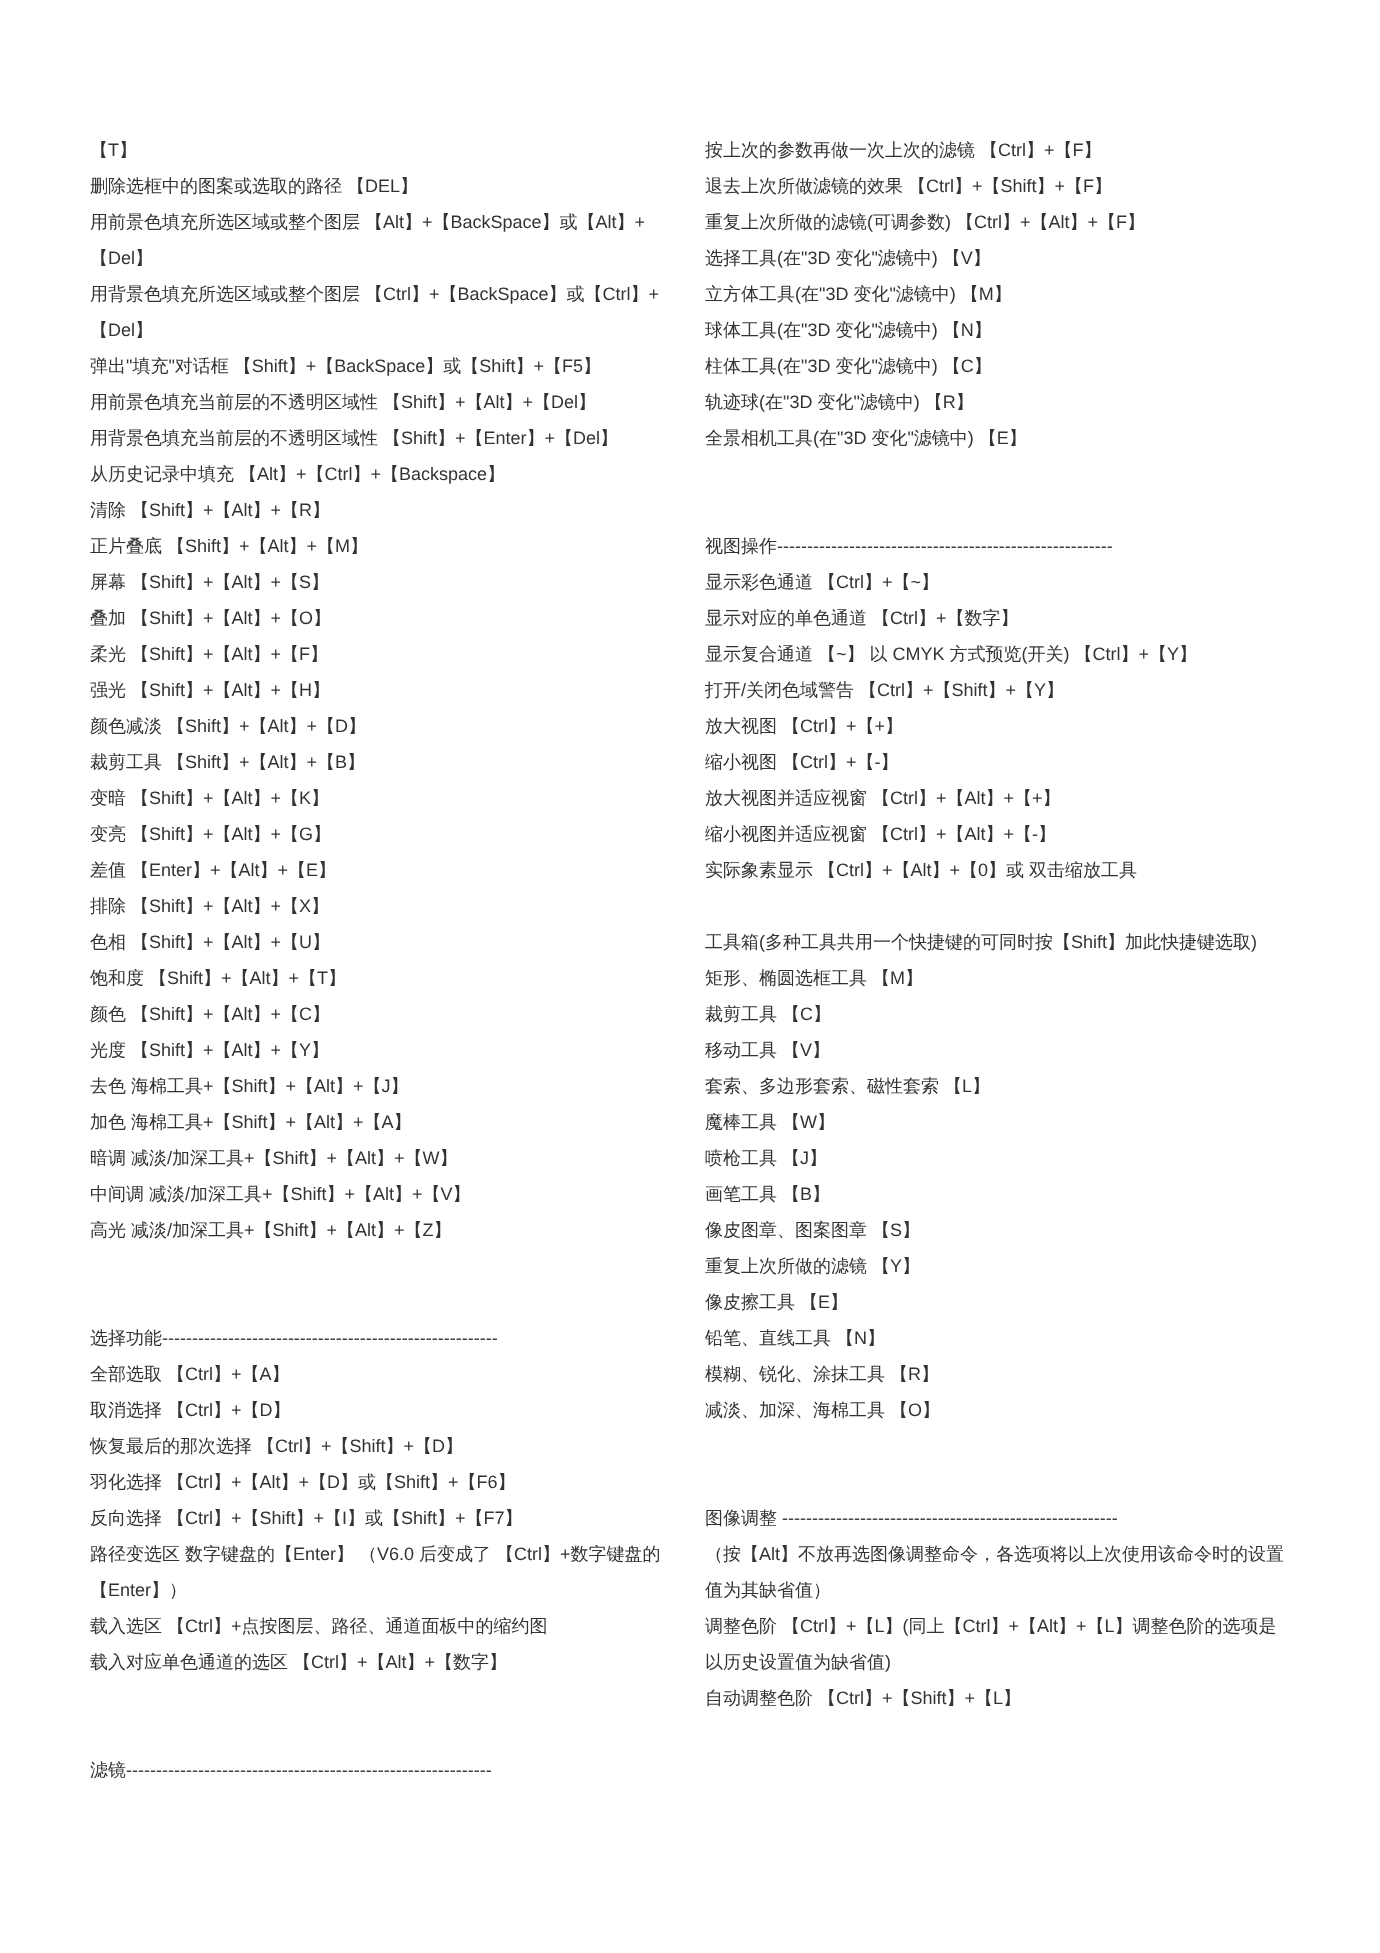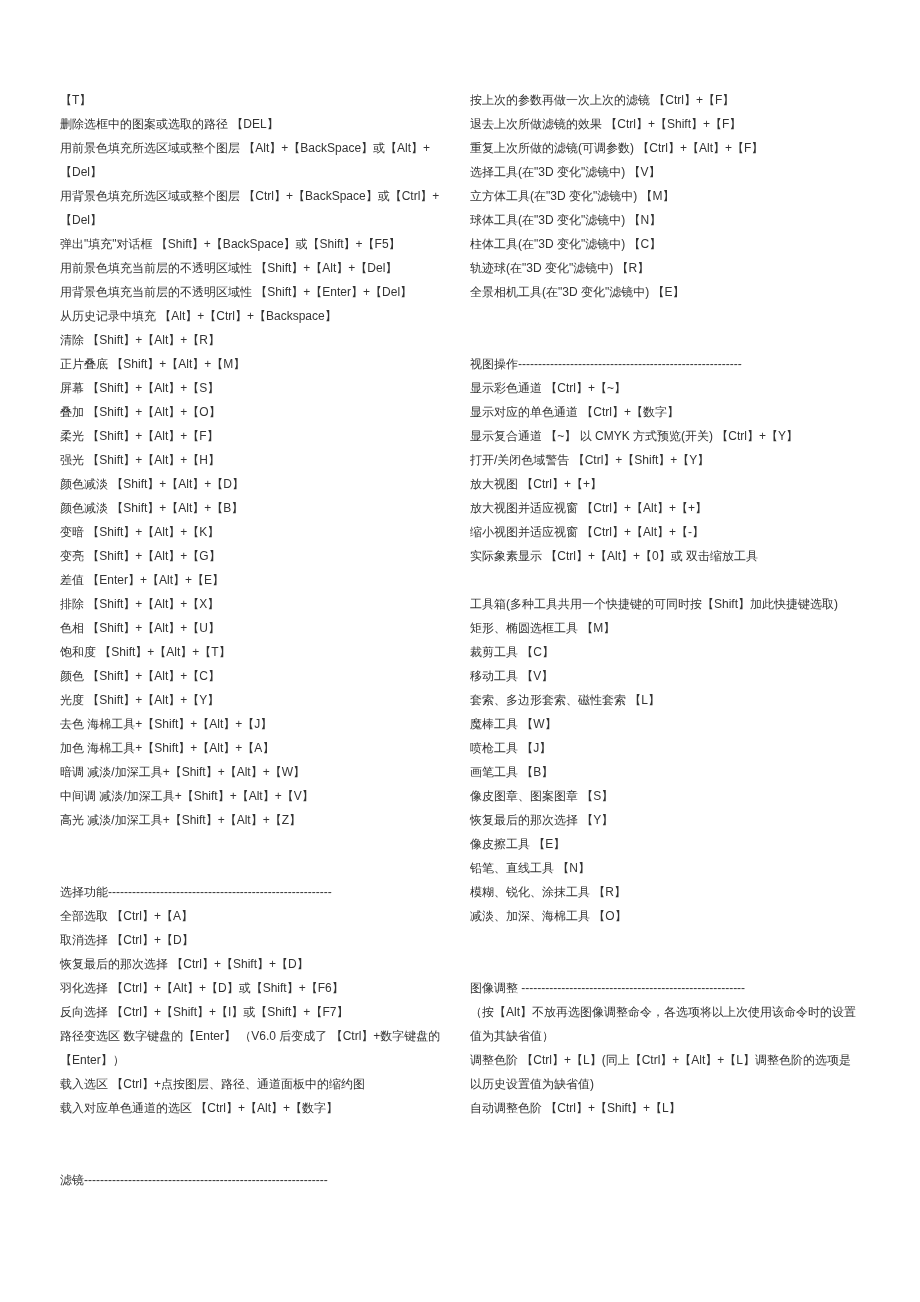--- a/index.html
+++ b/index.html
@@ -40,21 +40,21 @@
     <div class="line">用前景色填充当前层的不透明区域性 【Shift】+【Alt】+【Del】</div>
     <div class="line">用背景色填充当前层的不透明区域性 【Shift】+【Enter】+【Del】</div>
     <div class="line">从历史记录中填充 【Alt】+【Ctrl】+【Backspace】</div>
     <div class="line">清除 【Shift】+【Alt】+【R】</div>
     <div class="line">正片叠底 【Shift】+【Alt】+【M】</div>
     <div class="line">屏幕 【Shift】+【Alt】+【S】</div>
     <div class="line">叠加 【Shift】+【Alt】+【O】</div>
     <div class="line">柔光 【Shift】+【Alt】+【F】</div>
     <div class="line">强光 【Shift】+【Alt】+【H】</div>
     <div class="line">颜色减淡 【Shift】+【Alt】+【D】</div>
-    <div class="line">颜色减淡 【Shift】+【Alt】+【B】</div>
+    <div class="line">裁剪工具 【Shift】+【Alt】+【B】</div>
     <div class="line">变暗 【Shift】+【Alt】+【K】</div>
     <div class="line">变亮 【Shift】+【Alt】+【G】</div>
     <div class="line">差值 【Enter】+【Alt】+【E】</div>
     <div class="line">排除 【Shift】+【Alt】+【X】</div>
     <div class="line">色相 【Shift】+【Alt】+【U】</div>
     <div class="line">饱和度 【Shift】+【Alt】+【T】</div>
     <div class="line">颜色 【Shift】+【Alt】+【C】</div>
     <div class="line">光度 【Shift】+【Alt】+【Y】</div>
     <div class="line">去色 海棉工具+【Shift】+【Alt】+【J】</div>
     <div class="line">加色 海棉工具+【Shift】+【Alt】+【A】</div>
@@ -86,34 +86,35 @@
     <div class="line">轨迹球(在"3D 变化"滤镜中) 【R】</div>
     <div class="line">全景相机工具(在"3D 变化"滤镜中) 【E】</div>
     <div class="blank"></div>
     <div class="blank"></div>
     <div class="line">视图操作--------------------------------------------------------</div>
     <div class="line">显示彩色通道 【Ctrl】+【~】</div>
     <div class="line">显示对应的单色通道 【Ctrl】+【数字】</div>
     <div class="line">显示复合通道 【~】 以 CMYK 方式预览(开关) 【Ctrl】+【Y】</div>
     <div class="line">打开/关闭色域警告 【Ctrl】+【Shift】+【Y】</div>
     <div class="line">放大视图 【Ctrl】+【+】</div>
+    <div class="line">缩小视图 【Ctrl】+【-】</div>
     <div class="line">放大视图并适应视窗 【Ctrl】+【Alt】+【+】</div>
     <div class="line">缩小视图并适应视窗 【Ctrl】+【Alt】+【-】</div>
     <div class="line">实际象素显示 【Ctrl】+【Alt】+【0】或 双击缩放工具</div>
     <div class="blank"></div>
     <div class="line">工具箱(多种工具共用一个快捷键的可同时按【Shift】加此快捷键选取)</div>
     <div class="line">矩形、椭圆选框工具 【M】</div>
     <div class="line">裁剪工具 【C】</div>
     <div class="line">移动工具 【V】</div>
     <div class="line">套索、多边形套索、磁性套索 【L】</div>
     <div class="line">魔棒工具 【W】</div>
     <div class="line">喷枪工具 【J】</div>
     <div class="line">画笔工具 【B】</div>
     <div class="line">像皮图章、图案图章 【S】</div>
-    <div class="line">恢复最后的那次选择 【Y】</div>
+    <div class="line">重复上次所做的滤镜 【Y】</div>
     <div class="line">像皮擦工具 【E】</div>
     <div class="line">铅笔、直线工具 【N】</div>
     <div class="line">模糊、锐化、涂抹工具 【R】</div>
     <div class="line">减淡、加深、海棉工具 【O】</div>
     <div class="blank"></div>
     <div class="blank"></div>
     <div class="line">图像调整 --------------------------------------------------------</div>
     <div class="line">（按【Alt】不放再选图像调整命令，各选项将以上次使用该命令时的设置值为其缺省值）</div>
     <div class="line">调整色阶 【Ctrl】+【L】(同上【Ctrl】+【Alt】+【L】调整色阶的选项是以历史设置值为缺省值)</div>
     <div class="line">自动调整色阶 【Ctrl】+【Shift】+【L】</div>

